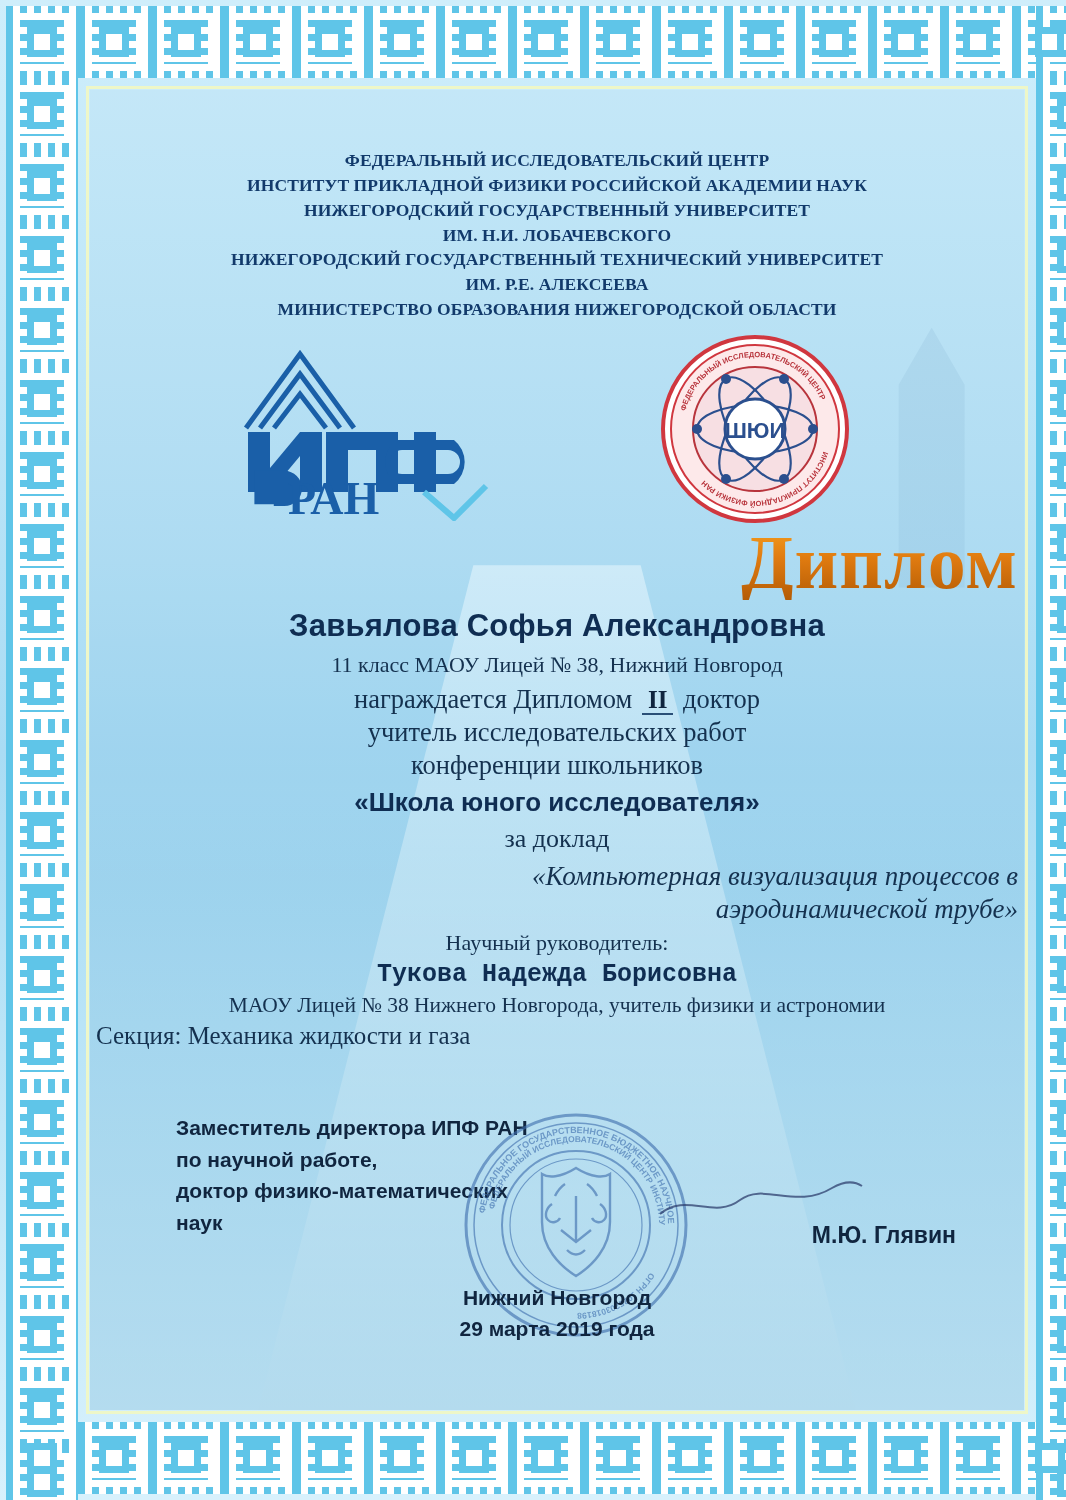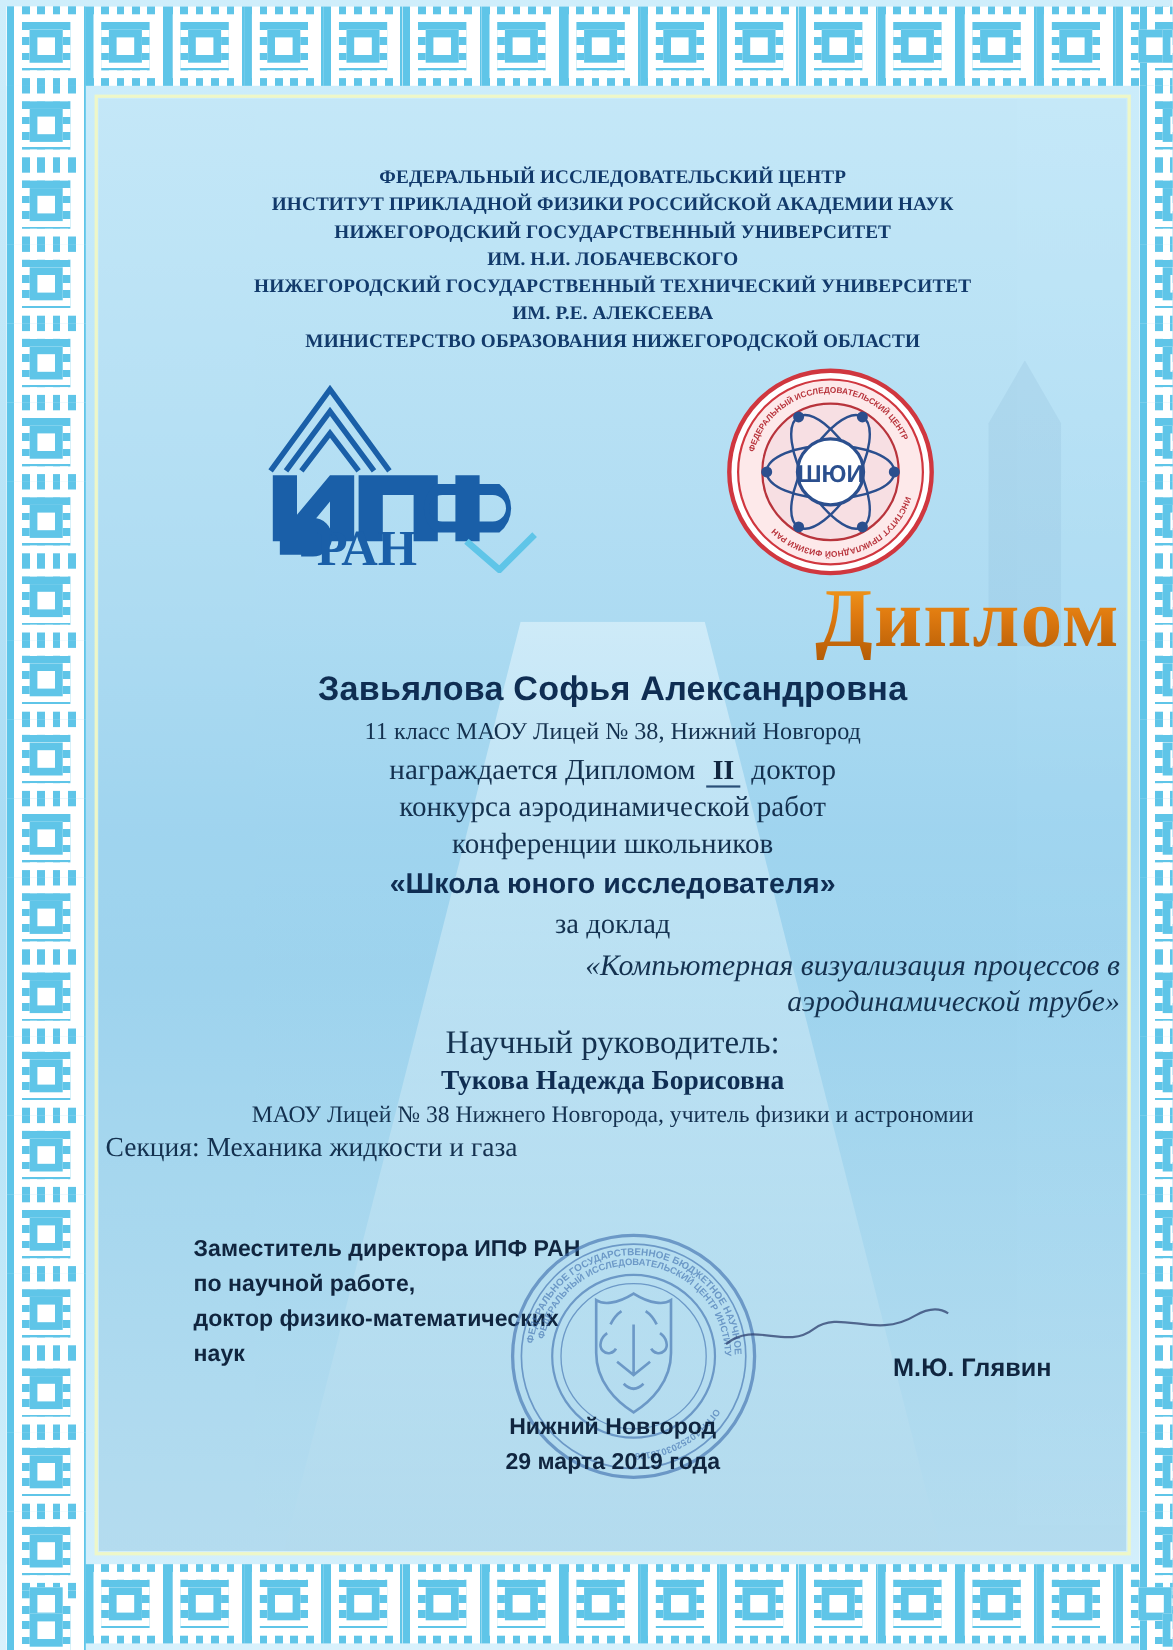--- a/index.html
+++ b/index.html
@@ -246,27 +246,27 @@
   .report-title {
     text-align: right;
     font-style: italic;
     font-size: 27px;
     color: #14314f;
     margin-top: 6px;
     line-height: 1.22;
   }
   .supervisor-label {
     text-align: center;
-    font-size: 30px;
+    font-size: 22px;
     color: #14314f;
     margin-top: 4px;
   }
   .supervisor-name {
     text-align: center;
-    font-family: Liberation Serif, serif;
+    font-family: Liberation Mono, monospace;
     font-weight: bold;
     font-size: 25px;
     color: #0f2d52;
     margin-top: 4px;
   }
   .supervisor-info {
     text-align: center;
     font-size: 21.5px;
     color: #14314f;
     margin-top: 4px;
@@ -505,21 +505,21 @@
 
     <div class="recipient">Завьялова Софья Александровна</div>
     <div class="school-line">11 класс МАОУ Лицей № 38, Нижний Новгород</div>
 
     <div class="award-line">
       <span>награждается Дипломом</span>
       <span class="degree-box">II</span>
       <span>доктор</span>
     </div>
 
-    <div class="contest-line">конкурса аэродинамической работ</div>
+    <div class="contest-line">учитель исследовательских работ</div>
     <div class="conf-line">конференции школьников</div>
     <div class="conf-name">«Школа юного исследователя»</div>
 
     <div class="for-report">за доклад</div>
     <div class="report-title">«Компьютерная визуализация процессов в</div>
     <div class="report-title" style="margin-top:0;">аэродинамической трубе»</div>
 
     <div class="supervisor-label">Научный руководитель:</div>
     <div class="supervisor-name">Тукова Надежда Борисовна</div>
     <div class="supervisor-info">МАОУ Лицей № 38 Нижнего Новгорода, учитель физики и астрономии</div>

